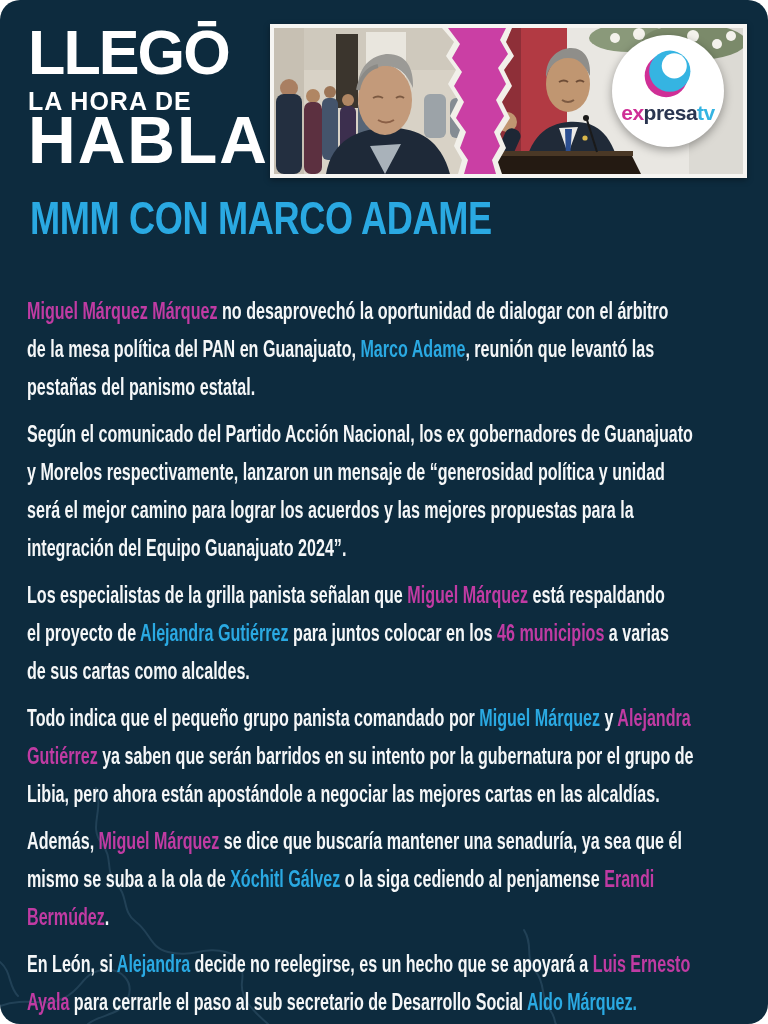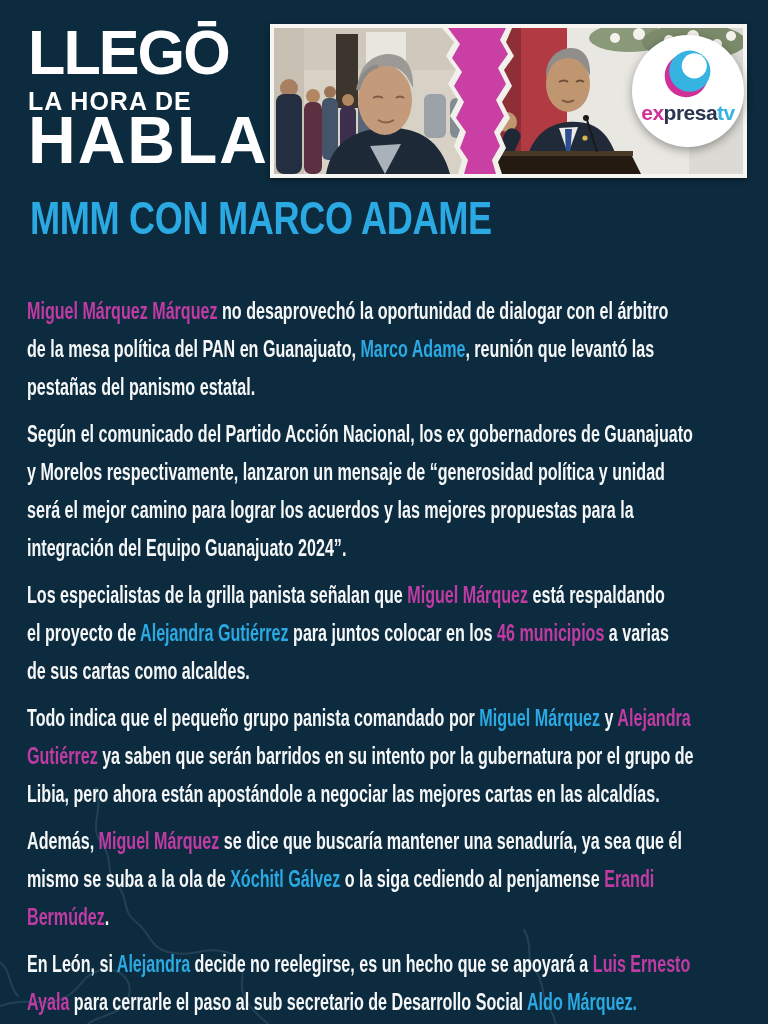--- a/index.html
+++ b/index.html
@@ -1,38 +1,38 @@
 <!DOCTYPE html>
 <html style="--background: #0d2b3e; --text: #f5f7f8; --magenta: #c03ba3; --cyan: #2aa9e2; --torn: #ca3fa4; --map_outline: #4f7490; --brand_ex: #cf2f96; --brand_presa: #2a3550; --brand_tv: #35b4e2;"><head>
 <meta charset="utf-8">
 <title>LLEGÓ LA HORA DE HABLAR</title>
 <style>
   html,body { margin:0; padding:0; }
   body { width:768px; height:1024px; overflow:hidden; font-family:"Liberation Sans", sans-serif; }
-  .canvas { position:relative; width:768px; height:1024px; background:var(--background,#0d2b3e); overflow:hidden; }
+  .canvas { position:relative; width:768px; height:1024px; background:var(--background,#0d2b3e); overflow:hidden;border-radius:20px; }
 
   
   .map { position:absolute; left:0; top:0; width:768px; height:1024px; z-index:0; }
   .map path { fill:none; stroke:var(--map_outline,#4f7490); stroke-opacity:.30; stroke-width:2; stroke-linejoin:round; stroke-linecap:round; }
 
   
   .masthead-logo { position:absolute; left:28px; top:22px; width:236px; color:#ffffff; font-weight:700; z-index:2; line-height:1; }
   .m1 { font-size:63px; line-height:60px; letter-spacing:-2px; transform:scaleX(.97); transform-origin:0 50%; white-space:nowrap; }
   .m2 { font-size:25px; line-height:30px; letter-spacing:1px; margin-top:4px; white-space:nowrap; }
   .m3 { font-size:66px; line-height:42px; letter-spacing:2px; margin-top:3px; white-space:nowrap; }
 
   
   .photo-frame { position:absolute; left:270px; top:24px; width:477px; height:154px; background:#f6f5f2; z-index:2; box-shadow:0 2px 6px rgba(0,0,0,.35); }
   .photo-inner { position:absolute; left:4px; top:4px; right:4px; bottom:4px; overflow:hidden; background:#20262c; }
   .photo-inner svg { position:absolute; top:0; height:146px; }
   .svg-left  { left:0; width:205px; }
   .svg-right { left:205px; width:264px; }
   .svg-torn  { left:160px; width:95px; z-index:3; }
 
-  .brand-circle { position:absolute; left:362px; top:11px; width:112px; height:112px; border-radius:50%;
+  .brand-circle { position:absolute; left:342px; top:11px; width:112px; height:112px; border-radius:50%;
                   background:#ffffff; z-index:4; box-shadow:0 3px 10px rgba(0,0,0,.35);
                   display:flex; flex-direction:column; align-items:center; }
   .brand-icon { margin-top:12px; }
   .brand-text { font-size:21px; font-weight:700; letter-spacing:-.5px; margin-top:2px; white-space:nowrap; }
   .brand-ex    { color:var(--brand_ex,#cf2f96); }
   .brand-presa { color:var(--brand_presa,#2a3550); }
   .brand-tv    { color:var(--brand_tv,#35b4e2); }
 
   
   .headline { position:absolute; left:30px; top:190px; margin:0; z-index:2;

